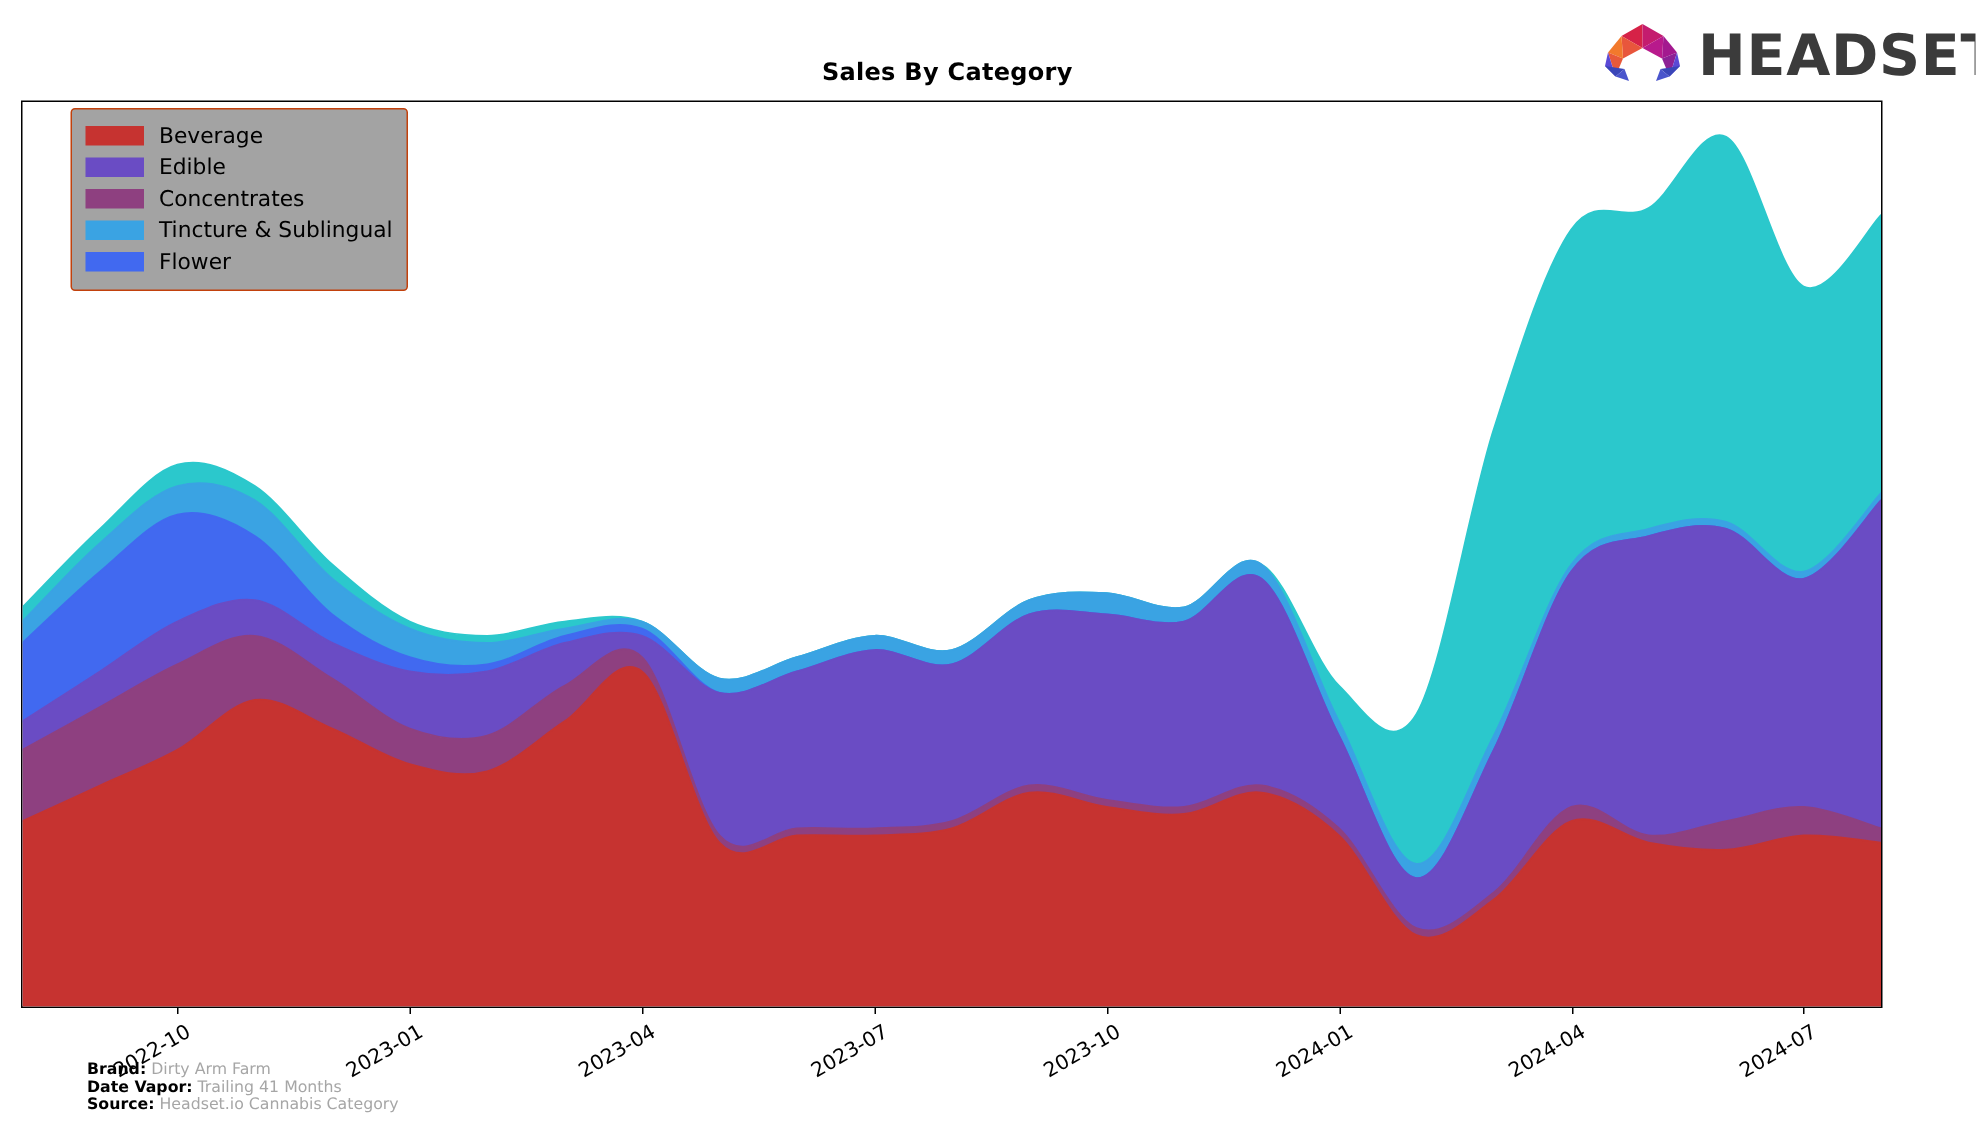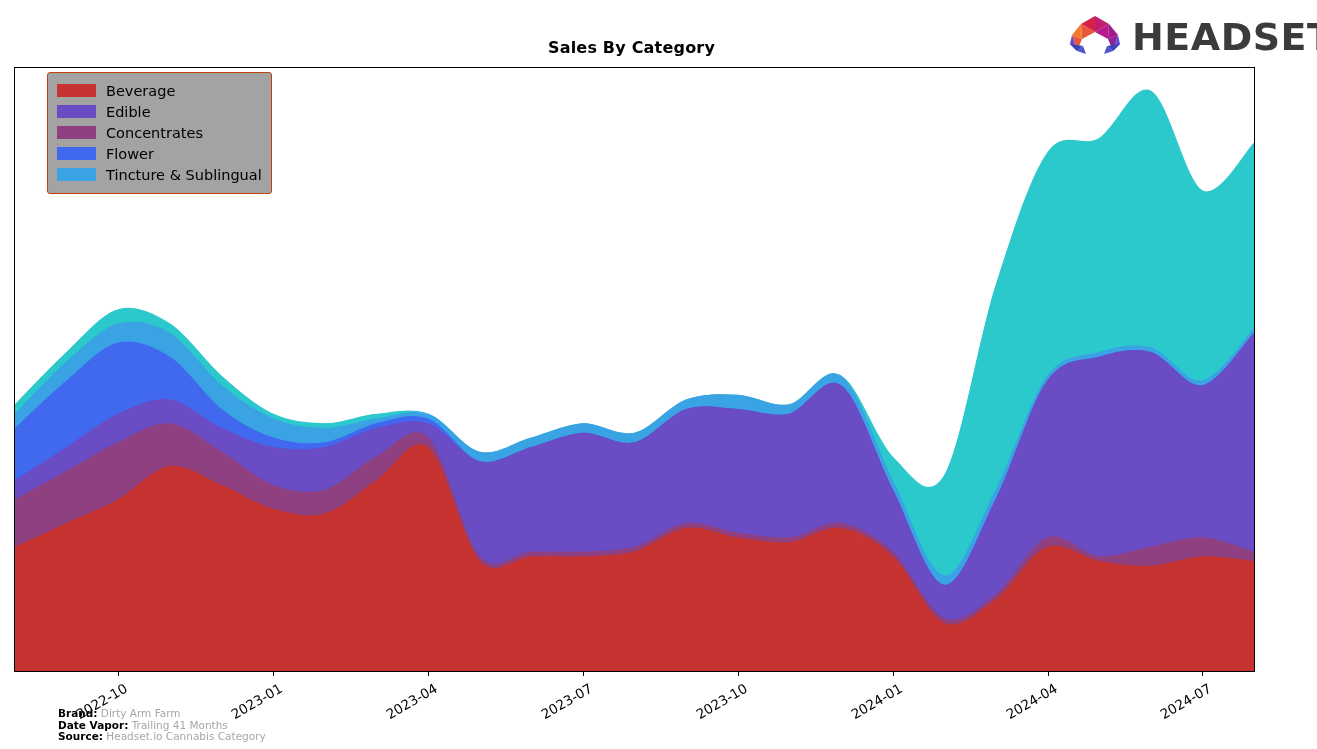--- a/index.html
+++ b/index.html
@@ -194,26 +194,26 @@
   </div>
   <div class="legend-row">
     <span class="legend-swatch" style="background:#6a4cc4"></span>
     <span class="legend-label">Edible</span>
   </div>
   <div class="legend-row">
     <span class="legend-swatch" style="background:#8e4080"></span>
     <span class="legend-label">Concentrates</span>
   </div>
   <div class="legend-row">
+    <span class="legend-swatch" style="background:#3aa3e3"></span>
+    <span class="legend-label">Tincture &amp; Sublingual</span>
+  </div>
+  <div class="legend-row">
     <span class="legend-swatch" style="background:#4169f0"></span>
     <span class="legend-label">Flower</span>
-  </div>
-  <div class="legend-row">
-    <span class="legend-swatch" style="background:#3aa3e3"></span>
-    <span class="legend-label">Tincture &amp; Sublingual</span>
   </div>
 </div>
 
 <div id="x-axis">
     <div class="tick-mark" style="left: 104.25px;"></div>
     <div class="tick-label" style="left: 46.25px; width: 62px;">2022-10</div>
     <div class="tick-mark" style="left: 259.125px;"></div>
     <div class="tick-label" style="left: 201.125px; width: 62px;">2023-01</div>
     <div class="tick-mark" style="left: 414px;"></div>
     <div class="tick-label" style="left: 356px; width: 62px;">2023-04</div>

